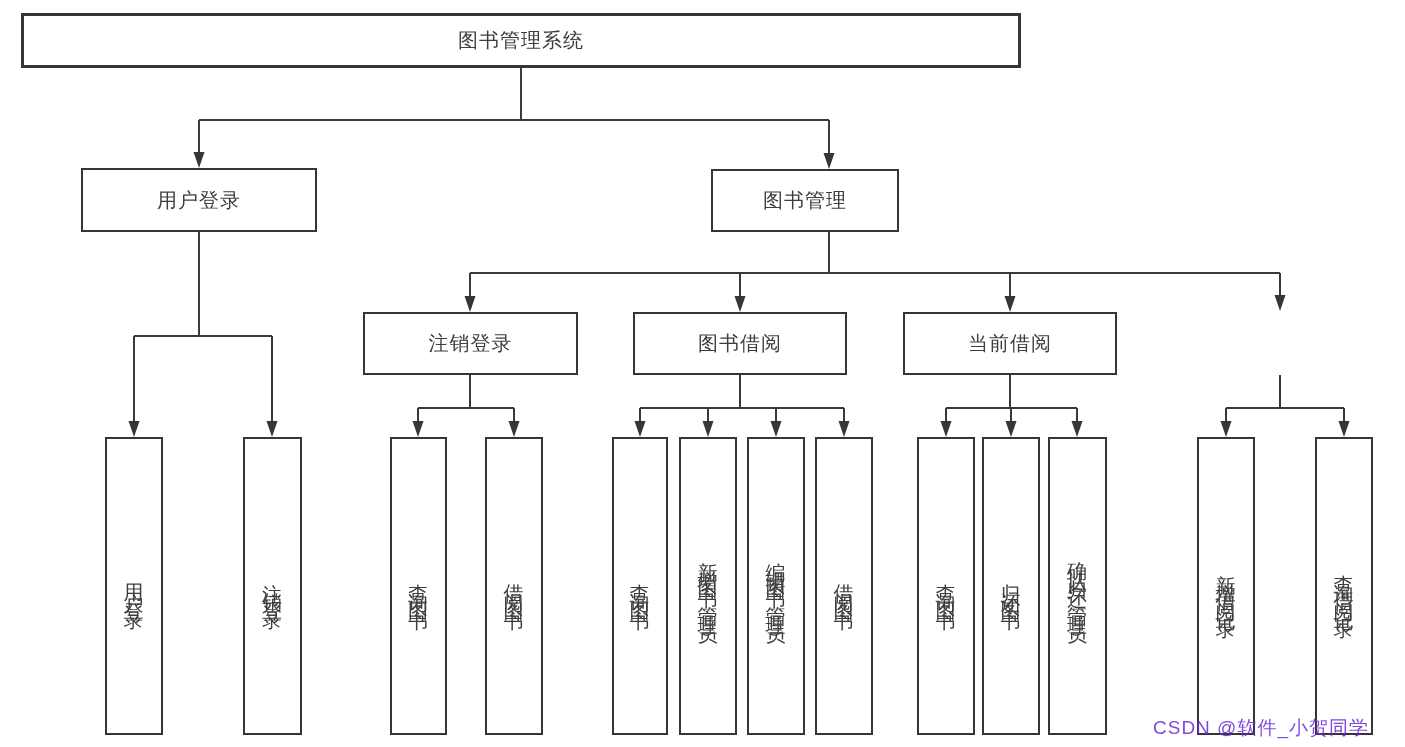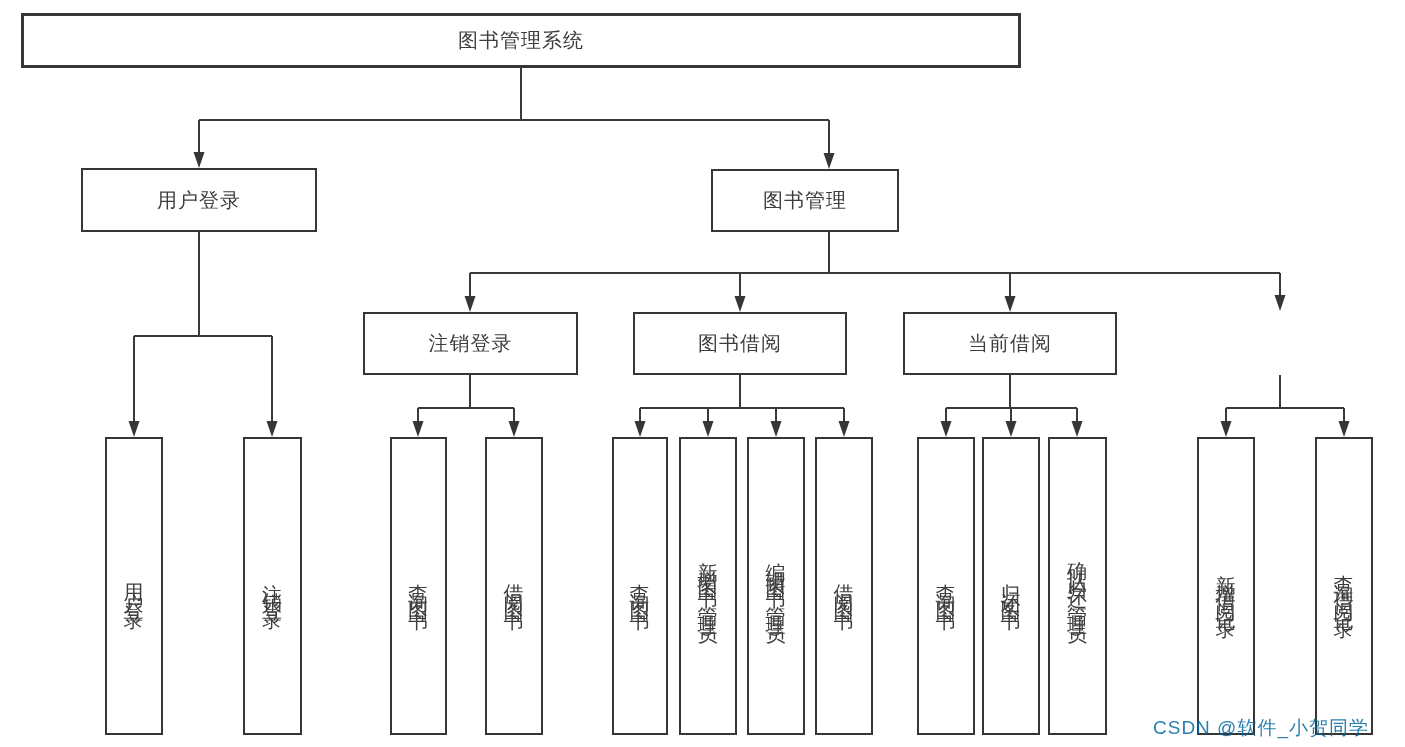--- a/index.html
+++ b/index.html
@@ -32,21 +32,21 @@
     letter-spacing:9px;
     line-height:1;
     font-size:20px;
     color:#3d3d3d;
   }
   .watermark{
     position:absolute;
     left:1153px;top:715px;
     z-index:3;
     font-size:19px;
-    color:#0369a1;
+    color:#6d28d9;
     opacity:.85;
     letter-spacing:1px;
     white-space:nowrap;
   }
 </style>
 </head>
 <body>
 
 <div class="canvas">
 

